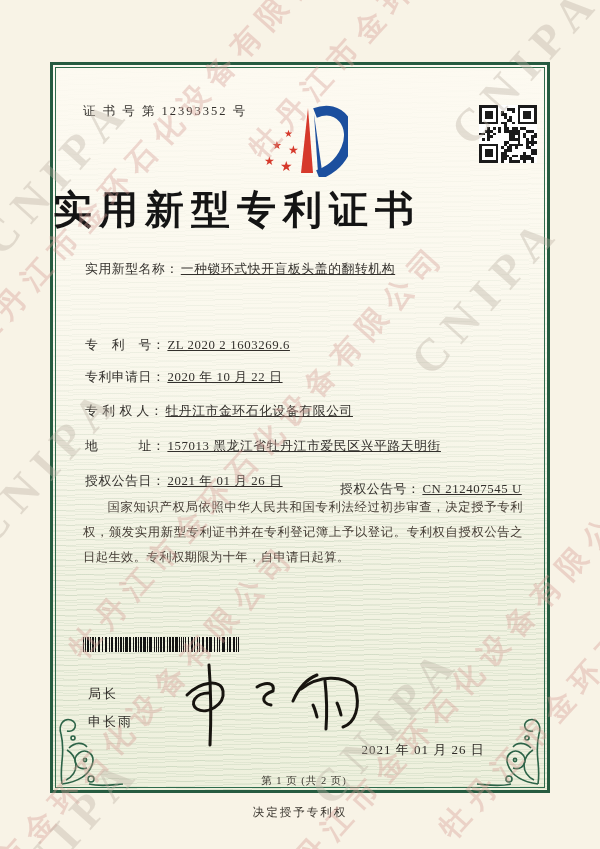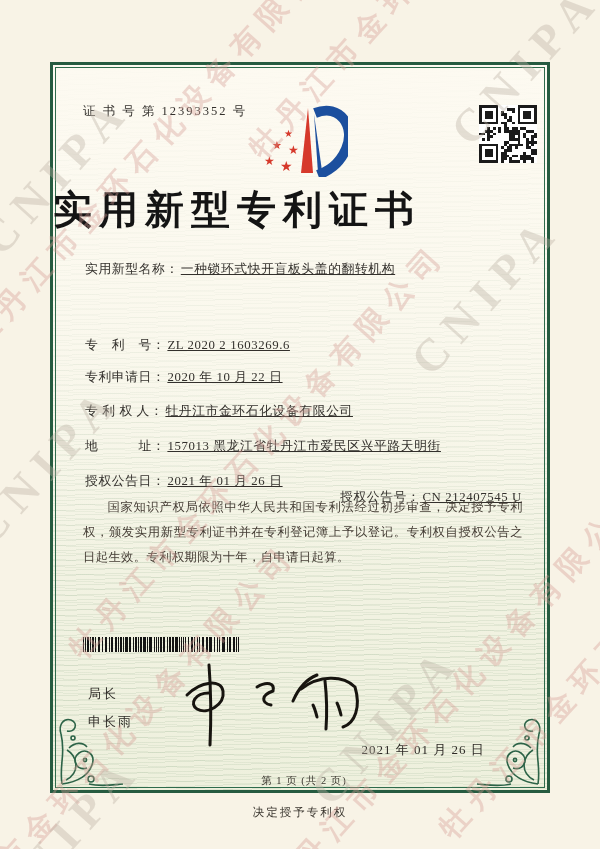--- a/index.html
+++ b/index.html
@@ -24,21 +24,21 @@
   
   .cert-no{left:30px;top:38px;font-size:12.5px;letter-spacing:2px;color:#33302c;}
   .logo{left:205px;top:40px;width:90px;height:72px;}
   .qr{left:426px;top:40px;width:58px;height:58px;}
   .title{left:0;right:0;top:118px;text-align:left;font-size:39px;font-weight:700;
          letter-spacing:7px;color:#141414;}
   
   .frow{left:32px;right:20px;font-size:12.8px;letter-spacing:.6px;white-space:nowrap;}
   .flabel{color:#33302c;}
   .fvalue{color:#33302c;margin-left:2px;text-decoration:underline;}
-  .pair2{position:absolute;left:255px;top:16px;text-align:right;}
+  .pair2{position:absolute;left:255px;top:8px;text-align:right;}
   
   .paras{left:30px;right:24px;top:430px;font-size:12.3px;line-height:25px;
          text-align:justify;color:#443c34;letter-spacing:.4px;}
   .paras p{margin:0;text-indent:2em;}
   
   .barcode{left:30px;top:572px;width:160px;height:15px;}
   .signer{left:35px;font-size:13px;letter-spacing:2px;color:#2e2b27;}
   .signature{left:112px;top:592px;width:210px;height:96px;}
   .issue-date{left:280px;width:180px;top:676px;text-align:center;font-size:13px;
               letter-spacing:1px;color:#2e2b27;}

